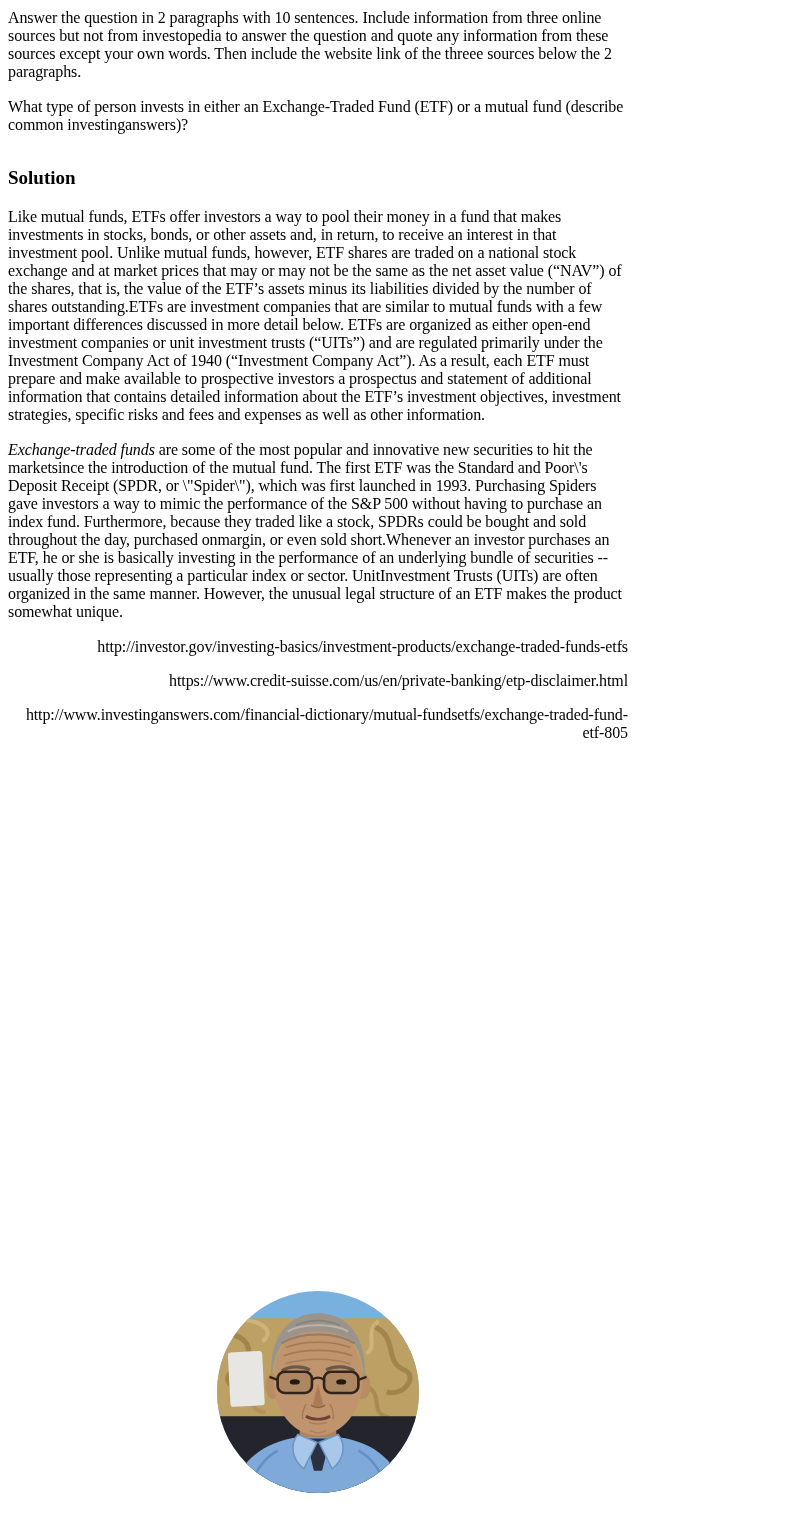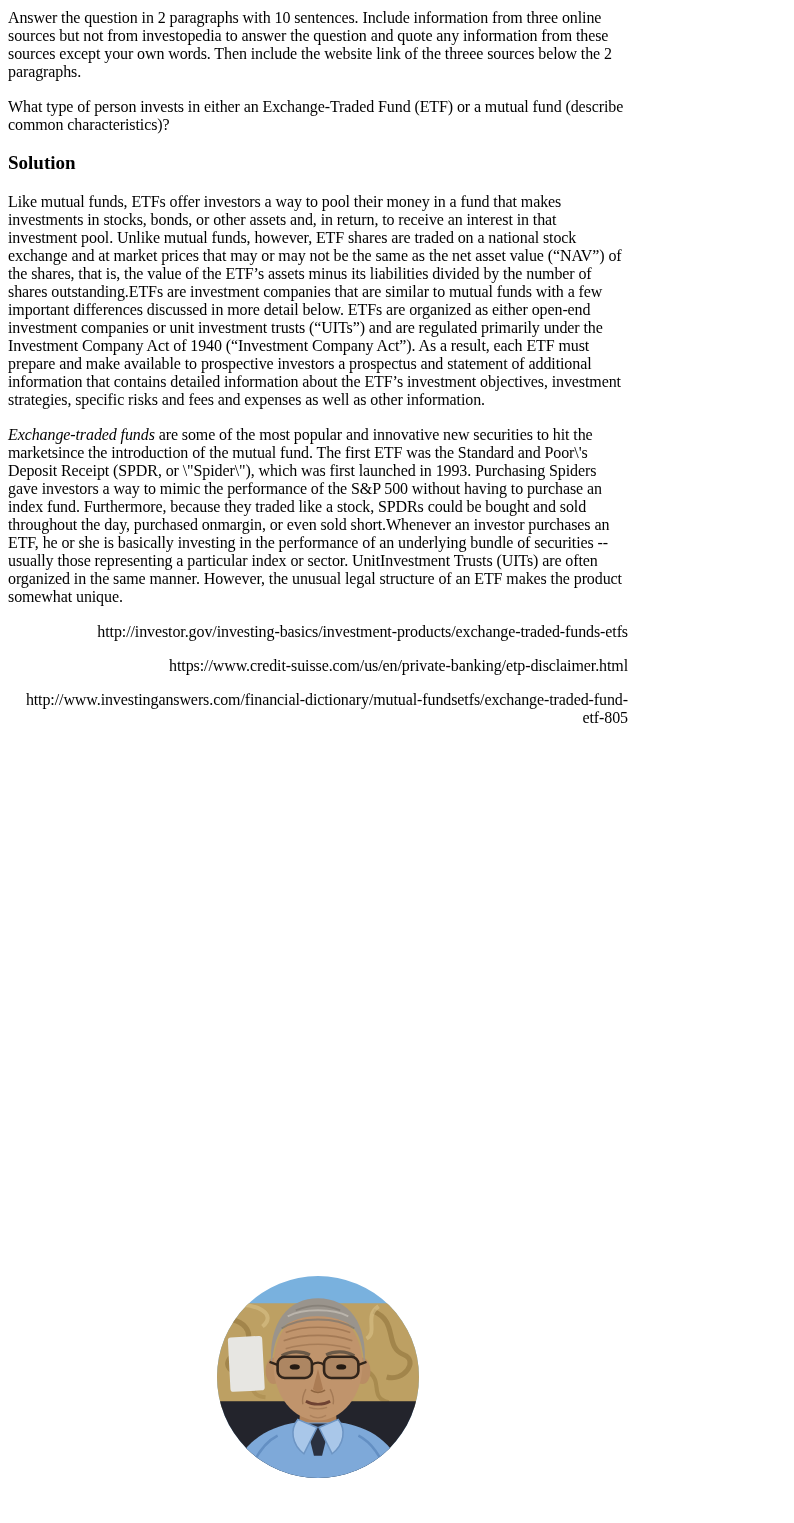--- a/index.html
+++ b/index.html
@@ -19,21 +19,21 @@
     width: 636px;
     padding: 9px 8px 0 8px;
   }
   p.body-text {
     margin: 0 0 17px 0;
     font-size: 16px;
     line-height: 18px;
     letter-spacing: -0.1px;
   }
   h3.solution-heading {
-    margin: 19px 0 21px 0;
+    margin: 34px 0 21px 0;
     font-size: 19px;
     line-height: 19px;
     font-weight: bold;
     font-family: "Liberation Serif", serif;
   }
   p.link-line {
     margin: 0 0 16px 0;
     font-size: 16px;
     line-height: 18px;
     letter-spacing: -0.1px;
@@ -64,21 +64,21 @@
   }
   .footer-line { padding: 0 10px; }
 </style>
 </head>
 <body>
 
 <main class="doc">
 
   <p class="body-text">Answer the question in 2 paragraphs with 10 sentences. Include information from three online sources but not from investopedia to answer the question and quote any information from these sources except your own words. Then include the website link of the threee sources below the 2 paragraphs.</p>
 
-  <p class="body-text">What type of person invests in either an Exchange-Traded Fund (ETF) or a mutual fund (describe common characteristics)?</p>
+  <p class="body-text">What type of person invests in either an Exchange-Traded Fund (ETF) or a mutual fund (describe common investinganswers)?</p>
 
   <h3 class="solution-heading">Solution</h3>
 
   <p class="body-text">Like mutual funds, ETFs offer investors a way to pool their money in a fund that makes investments in stocks, bonds, or other assets and, in return, to receive an interest in that investment pool. Unlike mutual funds, however, ETF shares are traded on a national stock exchange and at market prices that may or may not be the same as the net asset value (“NAV”) of the shares, that is, the value of the ETF’s assets minus its liabilities divided by the number of shares outstanding.ETFs are investment companies that are similar to mutual funds with a few important differences discussed in more detail below. ETFs are organized as either open-end investment companies or unit investment trusts (“UITs”) and are regulated primarily under the Investment Company Act of 1940 (“Investment Company Act”). As a result, each ETF must prepare and make available to prospective investors a prospectus and statement of additional information that contains detailed information about the ETF’s investment objectives, investment strategies, specific risks and fees and expenses as well as other information.</p>
 
   <p class="body-text"><em class="lead-italic">Exchange-traded funds</em><span> are some of the most popular and innovative new securities to hit the marketsince the introduction of the mutual fund. The first ETF was the Standard and Poor\'s Deposit Receipt (SPDR, or \"Spider\"), which was first launched in 1993. Purchasing Spiders gave investors a way to mimic the performance of the S&amp;P 500 without having to purchase an index fund. Furthermore, because they traded like a stock, SPDRs could be bought and sold throughout the day, purchased onmargin, or even sold short.Whenever an investor purchases an ETF, he or she is basically investing in the performance of an underlying bundle of securities -- usually those representing a particular index or sector. UnitInvestment Trusts (UITs) are often organized in the same manner. However, the unusual legal structure of an ETF makes the product somewhat unique.</span></p>
 
   <p class="link-line">http://investor.gov/investing-basics/investment-products/exchange-traded-funds-etfs</p>
   <p class="link-line">https://www.credit-suisse.com/us/en/private-banking/etp-disclaimer.html</p>
   <p class="link-line">http://www.investinganswers.com/financial-dictionary/mutual-fundsetfs/exchange-traded-fund-etf-805</p>

